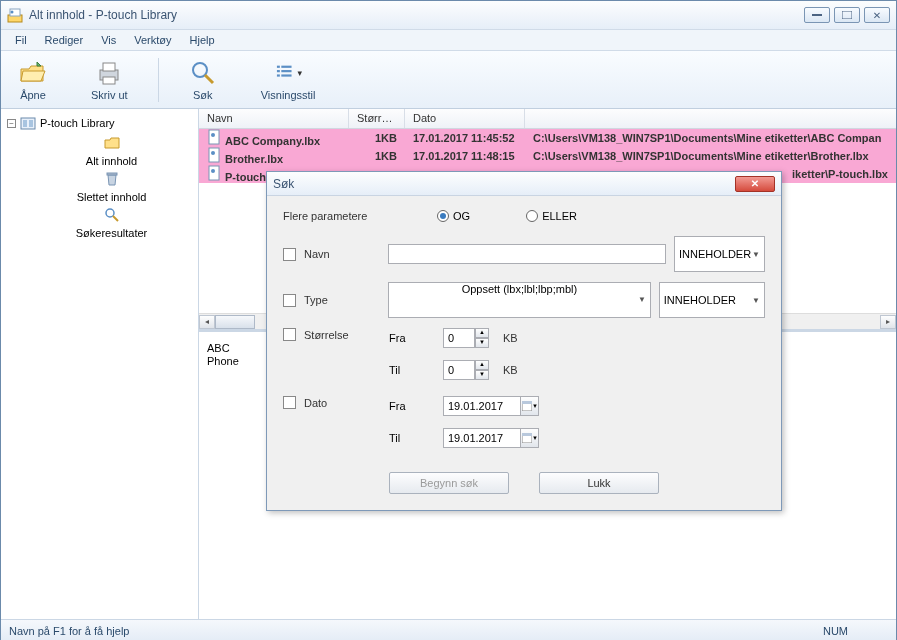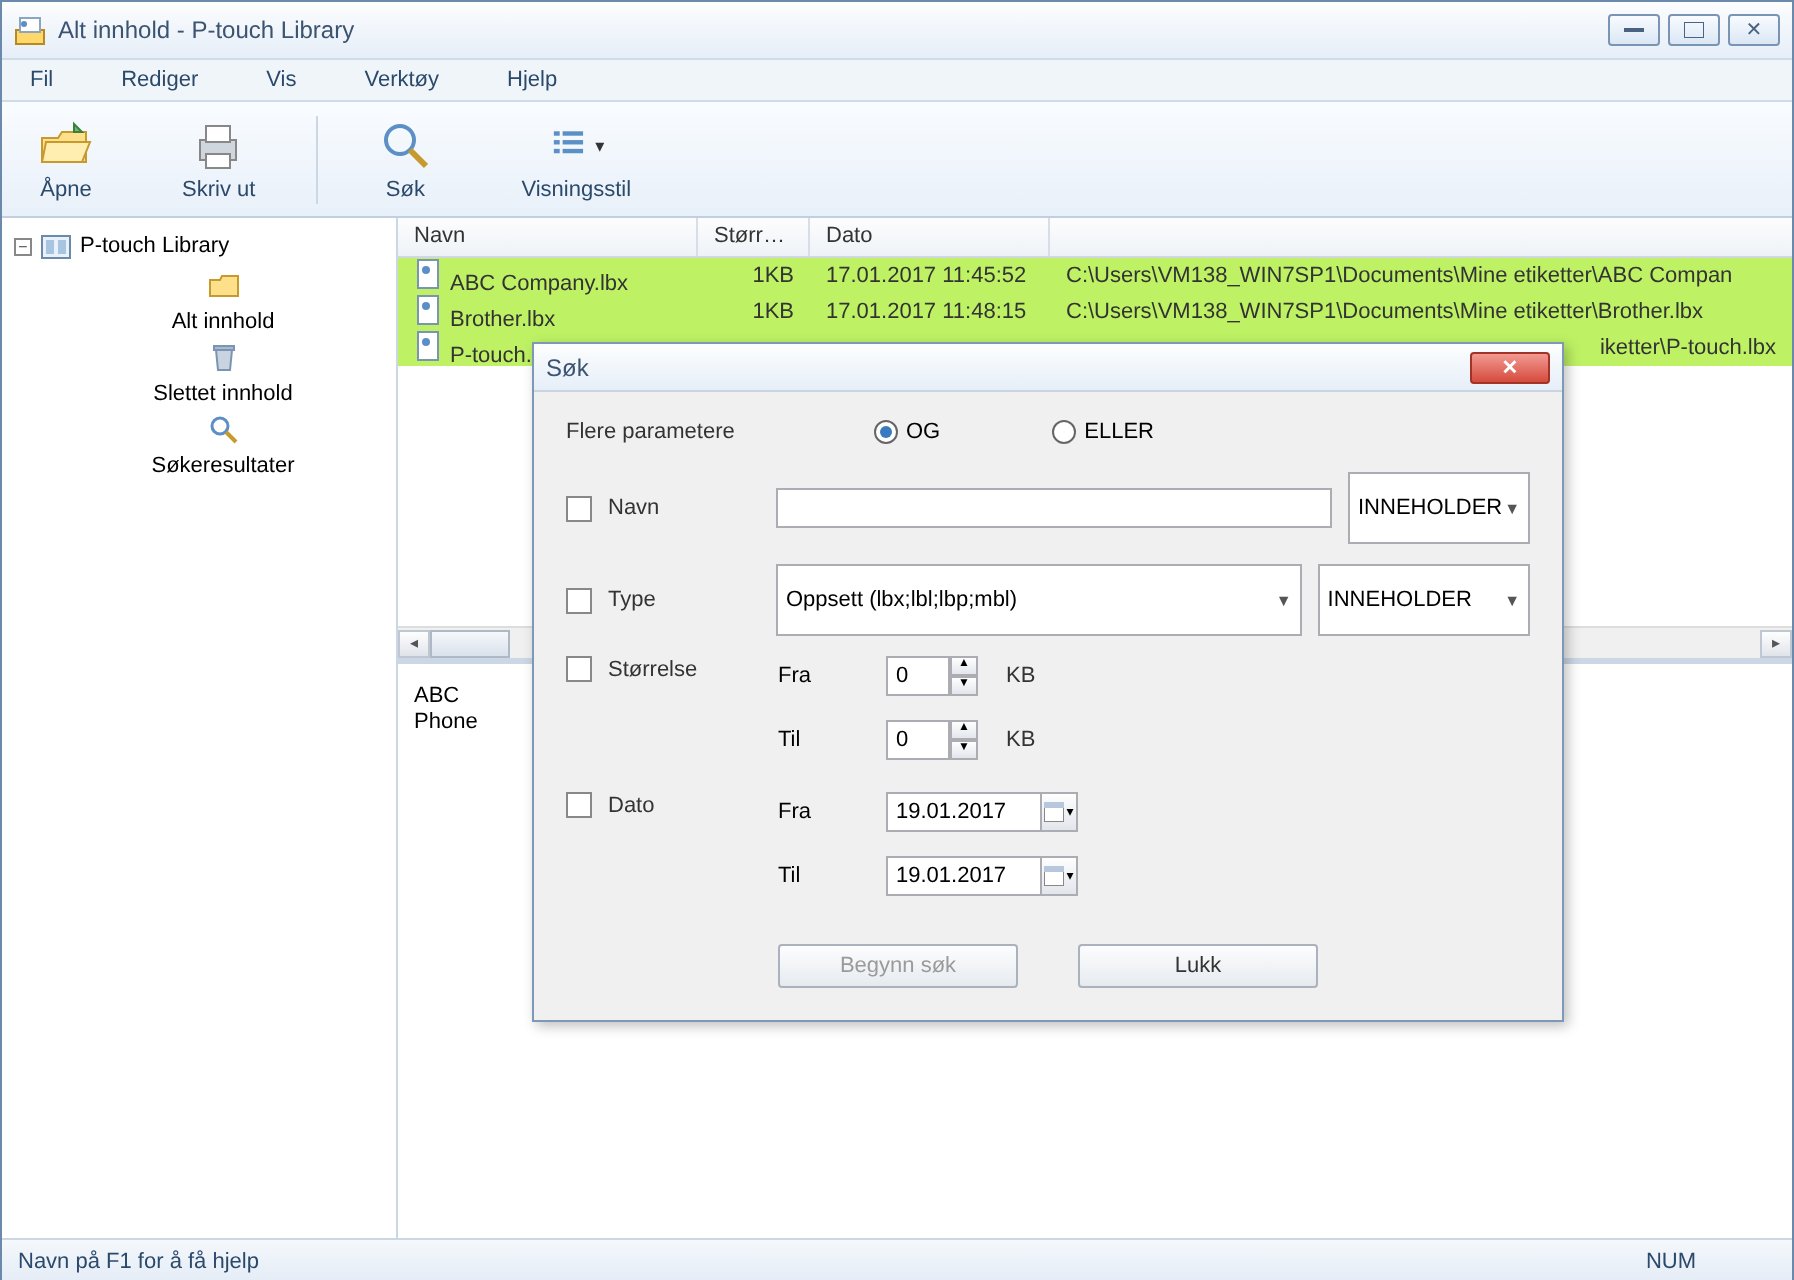--- a/index.html
+++ b/index.html
@@ -3,41 +3,41 @@
 <meta charset="utf-8">
 <style>
 * { box-sizing: border-box; margin: 0; padding: 0; font-family: "Segoe UI", Tahoma, sans-serif; font-size: 11px; }
 body { background: #fff; overflow: hidden; }
 .window { width: 897px; height: 640px; background: linear-gradient(#eaf3fb, #e1ecf7); border: 1px solid #6b8aab; position: relative; }
 .titlebar { height: 28px; background: linear-gradient(#fcfdfe, #e6eef8); display: flex; align-items: center; padding: 0 6px; }
 .titlebar .app-icon { width: 16px; height: 16px; margin-right: 6px; }
 .titlebar .title { color: #3b5472; font-size: 12px; }
 .win-controls { margin-left: auto; display: flex; gap: 4px; }
 .win-btn { width: 26px; height: 16px; border: 1px solid #7a95b4; border-radius: 2px; background: linear-gradient(#f8fbff,#dbe7f4); display: flex; align-items: center; justify-content: center; font-size: 10px; color: #4b6382; cursor: pointer; }
-.menubar { height: 22px; background: #f0f5fa; display: flex; align-items: center; padding: 0 6px; gap: 18px; border-top: 1px solid #d0dbe8; border-bottom: 1px solid #d0dbe8; }
+.menubar { height: 22px; background: #f0f5fa; display: flex; align-items: center; padding: 0 6px; gap: 2px; border-top: 1px solid #d0dbe8; border-bottom: 1px solid #d0dbe8; }
 .menu-item { padding: 2px 8px; color: #2b4a6b; cursor: pointer; }
 .toolbar { height: 58px; background: linear-gradient(#f9fcff,#e8f0f9); display: flex; align-items: center; padding: 4px 14px; gap: 36px; border-bottom: 1px solid #c1cfdf; }
 .tool-btn { display: flex; flex-direction: column; align-items: center; gap: 2px; cursor: pointer; padding: 2px 4px; }
 .tool-icon { width: 28px; height: 28px; display:flex; align-items:center; justify-content:center; }
 .tool-label { color: #2b4a6b; font-size: 11px; }
 .divider { width:1px; height:44px; background:#cbd7e5; margin:0 -10px; }
 .main { display: flex; height: calc(640px - 28px - 22px - 58px - 22px); background: #fff; }
 .tree { width: 198px; border-right: 1px solid #cbd7e5; background: #fff; padding: 4px 2px; }
 .tree-root, .tree-child { display:flex; align-items:center; gap:4px; padding:2px 4px; cursor:pointer; white-space:nowrap; }
 .tree-child { padding-left: 28px; flex-direction: column; }
 .tree-minus { width:9px; height:9px; border:1px solid #888; font-size:8px; line-height:7px; text-align:center; color:#555; }
 .tree-icon { width:16px; height:16px; display:inline-flex; align-items:center; justify-content:center; }
 .right { flex:1; display:flex; flex-direction:column; position:relative; }
 .list-header { height:20px; background:linear-gradient(#fdfdfe,#eef2f7); display:flex; border-bottom:1px solid #d0d7e0; }
 .col { border-right:1px solid #d8dee7; padding:3px 8px; color:#333; font-size:11px; overflow:hidden; text-overflow:ellipsis; white-space:nowrap; }
 .col-name { width:150px; }
 .col-size { width:56px; text-align:right; }
 .col-date { width:120px; }
 .col-loc { flex:1; }
-.list-body { background:#bef264; }
+.list-body { background:#f9a8d4;font-weight:bold; }
 .row { display:flex; height:18px; align-items:center; }
 .row .col { border-right:none; padding:1px 8px; }
 .file-icon { width:16px; height:16px; margin-right:2px; display:inline-block; }
 .scroll-h { height:16px; background:#f0f0f0; border-top:1px solid #ddd; display:flex; align-items:center; }
 .sb-btn { width:16px; height:14px; background:linear-gradient(#fefefe,#e0e4ea); border:1px solid #bfc7d2; display:flex; align-items:center; justify-content:center; font-size:8px; color:#555; cursor:pointer; }
 .sb-thumb { width:40px; height:14px; background:linear-gradient(#f6f8fb,#d9e1eb); border:1px solid #aeb9c8; margin-left:0; }
 .preview { flex:1; border-top:3px solid #cbd7e5; background:#fff; padding:10px 8px; font-family:Arial,sans-serif; font-size:30px; line-height:1.2; color:#000; overflow:hidden; }
 .statusbar { height:22px; background:linear-gradient(#f5f8fc,#e4ecf6); border-top:1px solid #cbd7e5; display:flex; align-items:center; padding:0 8px; color:#2b4a6b; font-size:11px; }
 .statusbar .num { margin-left:auto; margin-right:40px; }
 
@@ -53,21 +53,21 @@
 .radio { display:flex; align-items:center; gap:4px; cursor:pointer; }
 .radio-dot { width:12px; height:12px; border:1px solid #666; border-radius:50%; display:flex; align-items:center; justify-content:center; background:#fff; }
 .radio-dot.checked::after { content:""; width:6px; height:6px; background:#3a7bbf; border-radius:50%; }
 .field-row { display:flex; align-items:center; margin-bottom:10px; }
 .chk { width:13px; height:13px; border:1px solid #888; background:#fff; margin-right:8px; cursor:pointer; }
 .field-label { width:84px; color:#333; }
 .text-input { flex:0 0 278px; height:20px; border:1px solid #abadb3; background:#fff; padding:0 4px; }
 .combo { height:36px; border:1px solid #abadb3; background:#fff; display:flex; align-items:center; padding:0 4px; cursor:pointer; }
 .combo-arrow { margin-left:auto; font-size:8px; color:#555; }
 .combo.match { width:112px; margin-left:8px; }
-.combo.type { width:278px; }
+.combo.type { width:278px;flex-direction:column; }
 .sub-row { display:flex; align-items:center; margin-bottom:6px; }
 .spin { display:flex; align-items:center; }
 .spin-input { width:32px; height:20px; border:1px solid #abadb3; text-align:left; padding:0 4px; background:#fff; }
 .spin-btns { display:flex; flex-direction:column; }
 .spin-btn { width:14px; height:10px; border:1px solid #abadb3; background:linear-gradient(#fefefe,#e2e6ec); font-size:6px; line-height:6px; text-align:center; cursor:pointer; }
 .unit { margin-left:14px; color:#333; }
 .date-input { width:78px; height:20px; border:1px solid #abadb3; background:#fff; padding:0 4px; display:flex; align-items:center; }
 .date-btn { width:18px; height:20px; border:1px solid #abadb3; border-left:none; background:linear-gradient(#fefefe,#e2e6ec); display:flex; align-items:center; justify-content:center; cursor:pointer; }
 .dlg-buttons { display:flex; justify-content:center; gap:30px; margin-top:18px; }
 .dlg-btn { width:120px; height:22px; border:1px solid #aab2bd; background:linear-gradient(#fdfdfe,#e6eaef); text-align:center; line-height:20px; cursor:pointer; color:#333; border-radius:2px; }

